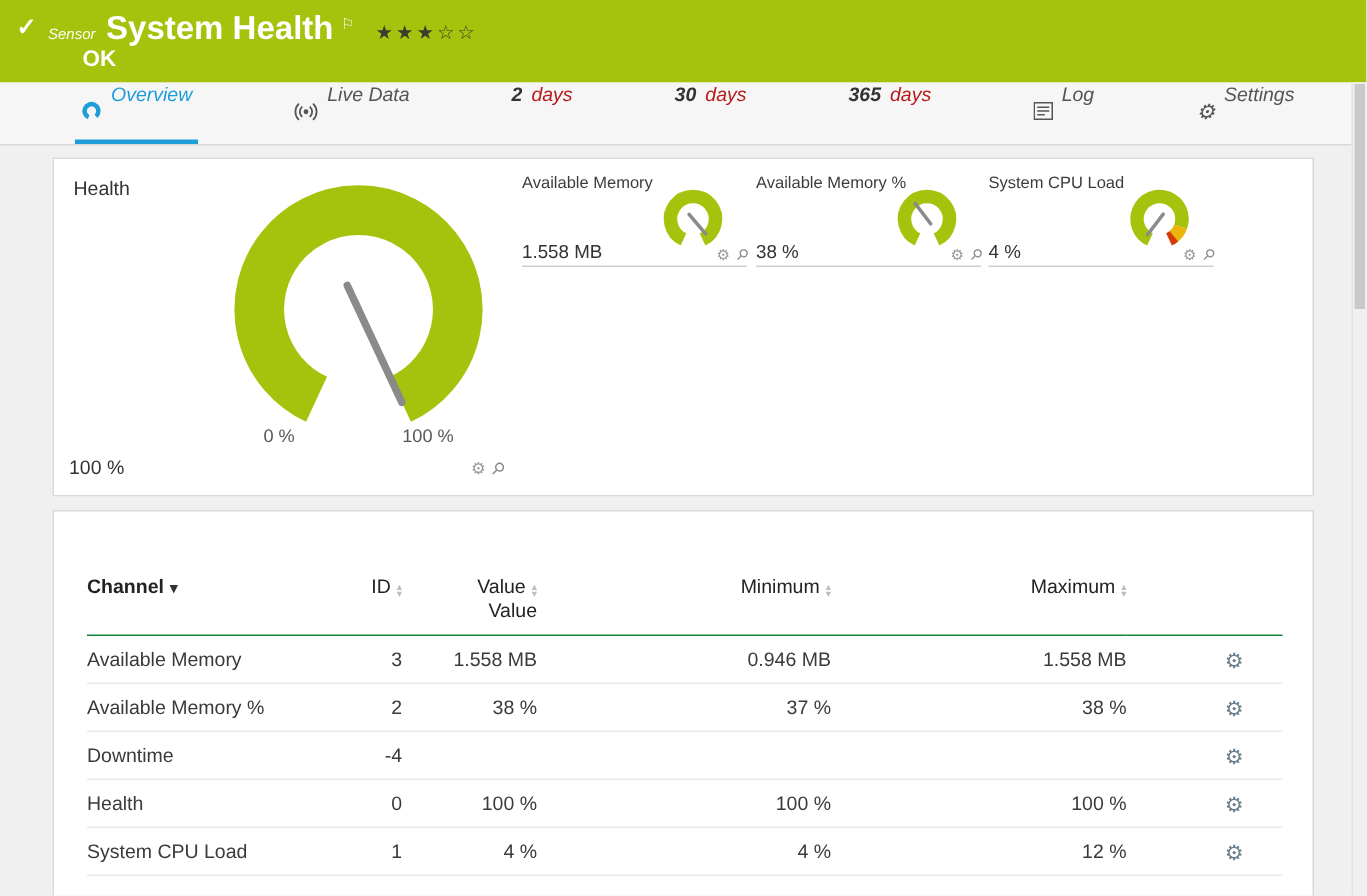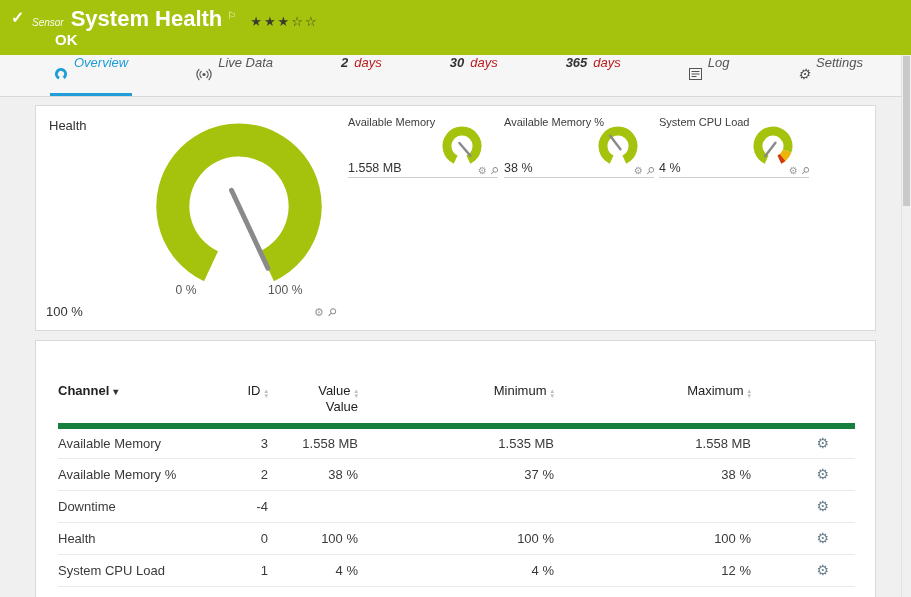--- a/index.html
+++ b/index.html
@@ -58,21 +58,21 @@
   .mini-svg { position:absolute; right:14px; top:8px; }
   .mini-icons { right:0; bottom:1px; font-size:10px; }
   .mini-1 { left:312px; } .mini-2 { left:468px; } .mini-3 { left:623px; }
 
   
   .panel-table { padding:42px 20px 0 22px; }
   table { width:100%; border-collapse:collapse; table-layout:fixed; font-size:13px; }
   col.c-channel { width:150px; } col.c-id { width:60px; } col.c-last { width:90px; }
   col.c-min { width:196px; } col.c-max { width:197px; }
   th { font-weight:normal; color:#222; text-align:right; vertical-align:top;
-       padding:0 0 8px 0; border-bottom:6px solid #15803d; line-height:16px; cursor:pointer; }
+       padding:0 0 8px 0; border-bottom:1px solid #15803d; line-height:16px; cursor:pointer; }
   th.l { text-align:left; font-weight:bold; }
   td { height:32px; border-bottom:1px solid #e9e9e9; text-align:right; color:#3a3a3a; }
   td.l { text-align:left; }
   .caret { font-size:10px; color:#333; margin-left:4px; }
   .sortstack { display:inline-flex; flex-direction:column; font-size:7px; line-height:5px;
                color:#bdbdbd; margin-left:4px; vertical-align:2px; }
   .gearcell { text-align:right; padding-right:26px; }
   .gearset { color:#6b7f8a; font-size:14px; cursor:pointer; }
 
   
@@ -247,21 +247,21 @@
             </span>
         </th>
         <th></th>
       </tr>
     </thead>
     <tbody>
       <tr>
         <td class="l">Available Memory</td>
         <td>3</td>
         <td>1.558 MB</td>
-        <td>1.535 MB</td>
+        <td>0.946 MB</td>
         <td>1.558 MB</td>
         <td class="gearcell"><span class="gearset">⚙</span></td>
       </tr>
       <tr>
         <td class="l">Available Memory %</td>
         <td>2</td>
         <td>38 %</td>
         <td>37 %</td>
         <td>38 %</td>
         <td class="gearcell"><span class="gearset">⚙</span></td>

